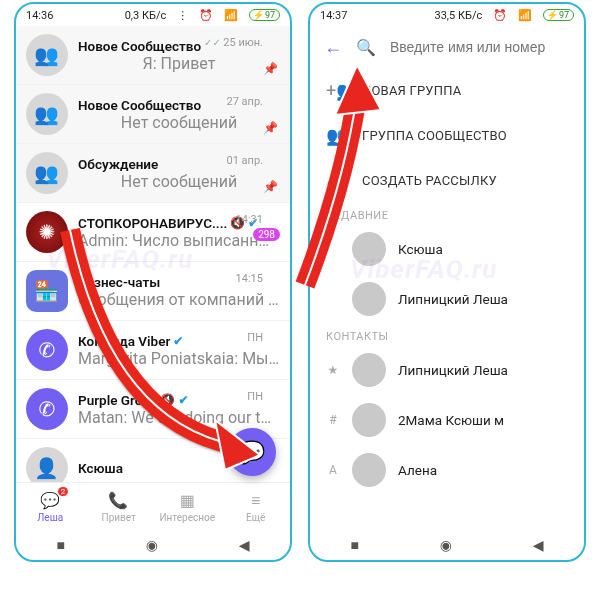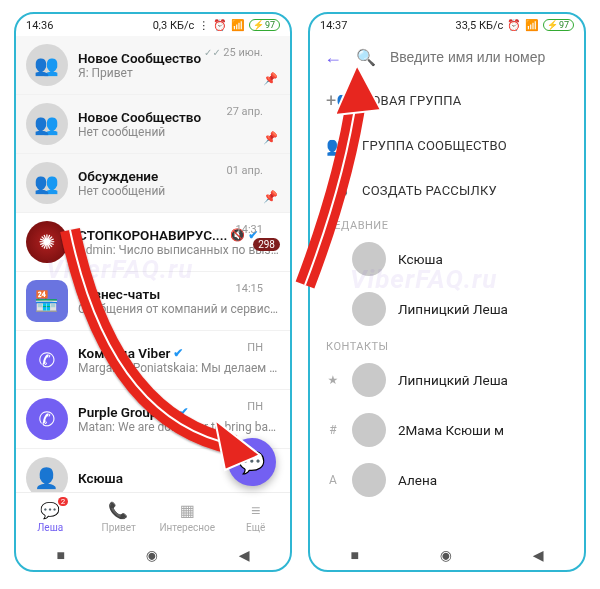--- a/index.html
+++ b/index.html
@@ -4,42 +4,42 @@
 <style>
   * { box-sizing: border-box; margin: 0; padding: 0; }
   body {
     background: #fff;
     font-family: -apple-system, Roboto, "Segoe UI", sans-serif;
     width: 600px;
     height: 589px;
     overflow: hidden;
     position: relative;
   }
-  .stage { display: flex; gap: 16px; padding: 12px; justify-content: center; }
+  .stage { display: flex; gap: 16px; padding: 2px; justify-content: center; }
   .phone {
     width: 278px;
     height: 560px;
     border: 2px solid #2fb6d3;
     border-radius: 20px;
     background: #fff;
     overflow: hidden;
     position: relative;
     display: flex;
     flex-direction: column;
   }
   .statusbar {
     height: 22px;
     display: flex;
     align-items: center;
     justify-content: space-between;
     padding: 0 10px;
     font-size: 11px;
     color: #222;
   }
-  .statusbar .right { display: flex; align-items: center; gap: 4px; }
+  .statusbar .right { display: flex; align-items: center; gap: 11px; }
   .battery {
     display: inline-flex; align-items:center;
     border: 1px solid #3a3; border-radius: 8px;
     padding: 0 4px; font-size: 9px; color: #2a8a2a;
   }
   .chatlist { flex: 1; overflow: hidden; position: relative; }
   .row {
     display: flex; align-items: center;
     padding: 8px 10px; gap: 10px;
     border-bottom: 1px solid #f1f1f1;
@@ -48,27 +48,27 @@
   .row.dim { background: #f7f7f7; }
   .avatar {
     width: 42px; height: 42px; border-radius: 50%;
     background: #d7d7d7; display:flex; align-items:center; justify-content:center;
     font-size: 20px; color:#fff; flex-shrink:0;
   }
   .avatar.corona { background: radial-gradient(#b02020,#6a0b0b); }
   .avatar.biz { background: #6a74e0; border-radius: 10px; }
   .avatar.viber { background: #7360f2; }
   .avatar.purple { background: #7360f2; }
-  .row-body { flex:1; min-width:0; }
+  .row-body { flex:1; min-width:0;text-align:center; }
   .title { font-size: 13.5px; font-weight: 600; color:#111; white-space:nowrap; overflow:hidden; text-overflow:ellipsis; display:flex; align-items:center; gap:3px;}
-  .sub { font-size: 12px; color:#8a8a8a; white-space:nowrap; overflow:hidden; text-overflow:ellipsis;}
+  .sub { font-size: 16px; color:#8a8a8a; white-space:nowrap; overflow:hidden; text-overflow:ellipsis;}
   .time { font-size: 11px; color:#9a9a9a; position:absolute; top:10px; right:27px;}
   .pin { position:absolute; bottom:8px; right:12px; color:#bbb; font-size:12px;}
   .badge {
-    background:#7f1d1d; color:#fff; border-radius:10px; font-size:10px;
+    background:#d946ef; color:#fff; border-radius:10px; font-size:10px;
     padding:1px 5px; position:absolute; right:10px; bottom:20px;
   }
   .verify { color:#2196f3; font-size:12px;}
   .mute { color:#888; font-size:12px; }
   .bottomnav {
     height: 48px; display:flex; border-top:1px solid #eee;
   }
   .navitem {
     flex:1; display:flex; flex-direction:column; align-items:center; justify-content:center;
     font-size:10px; color:#aaa; gap:2px;

